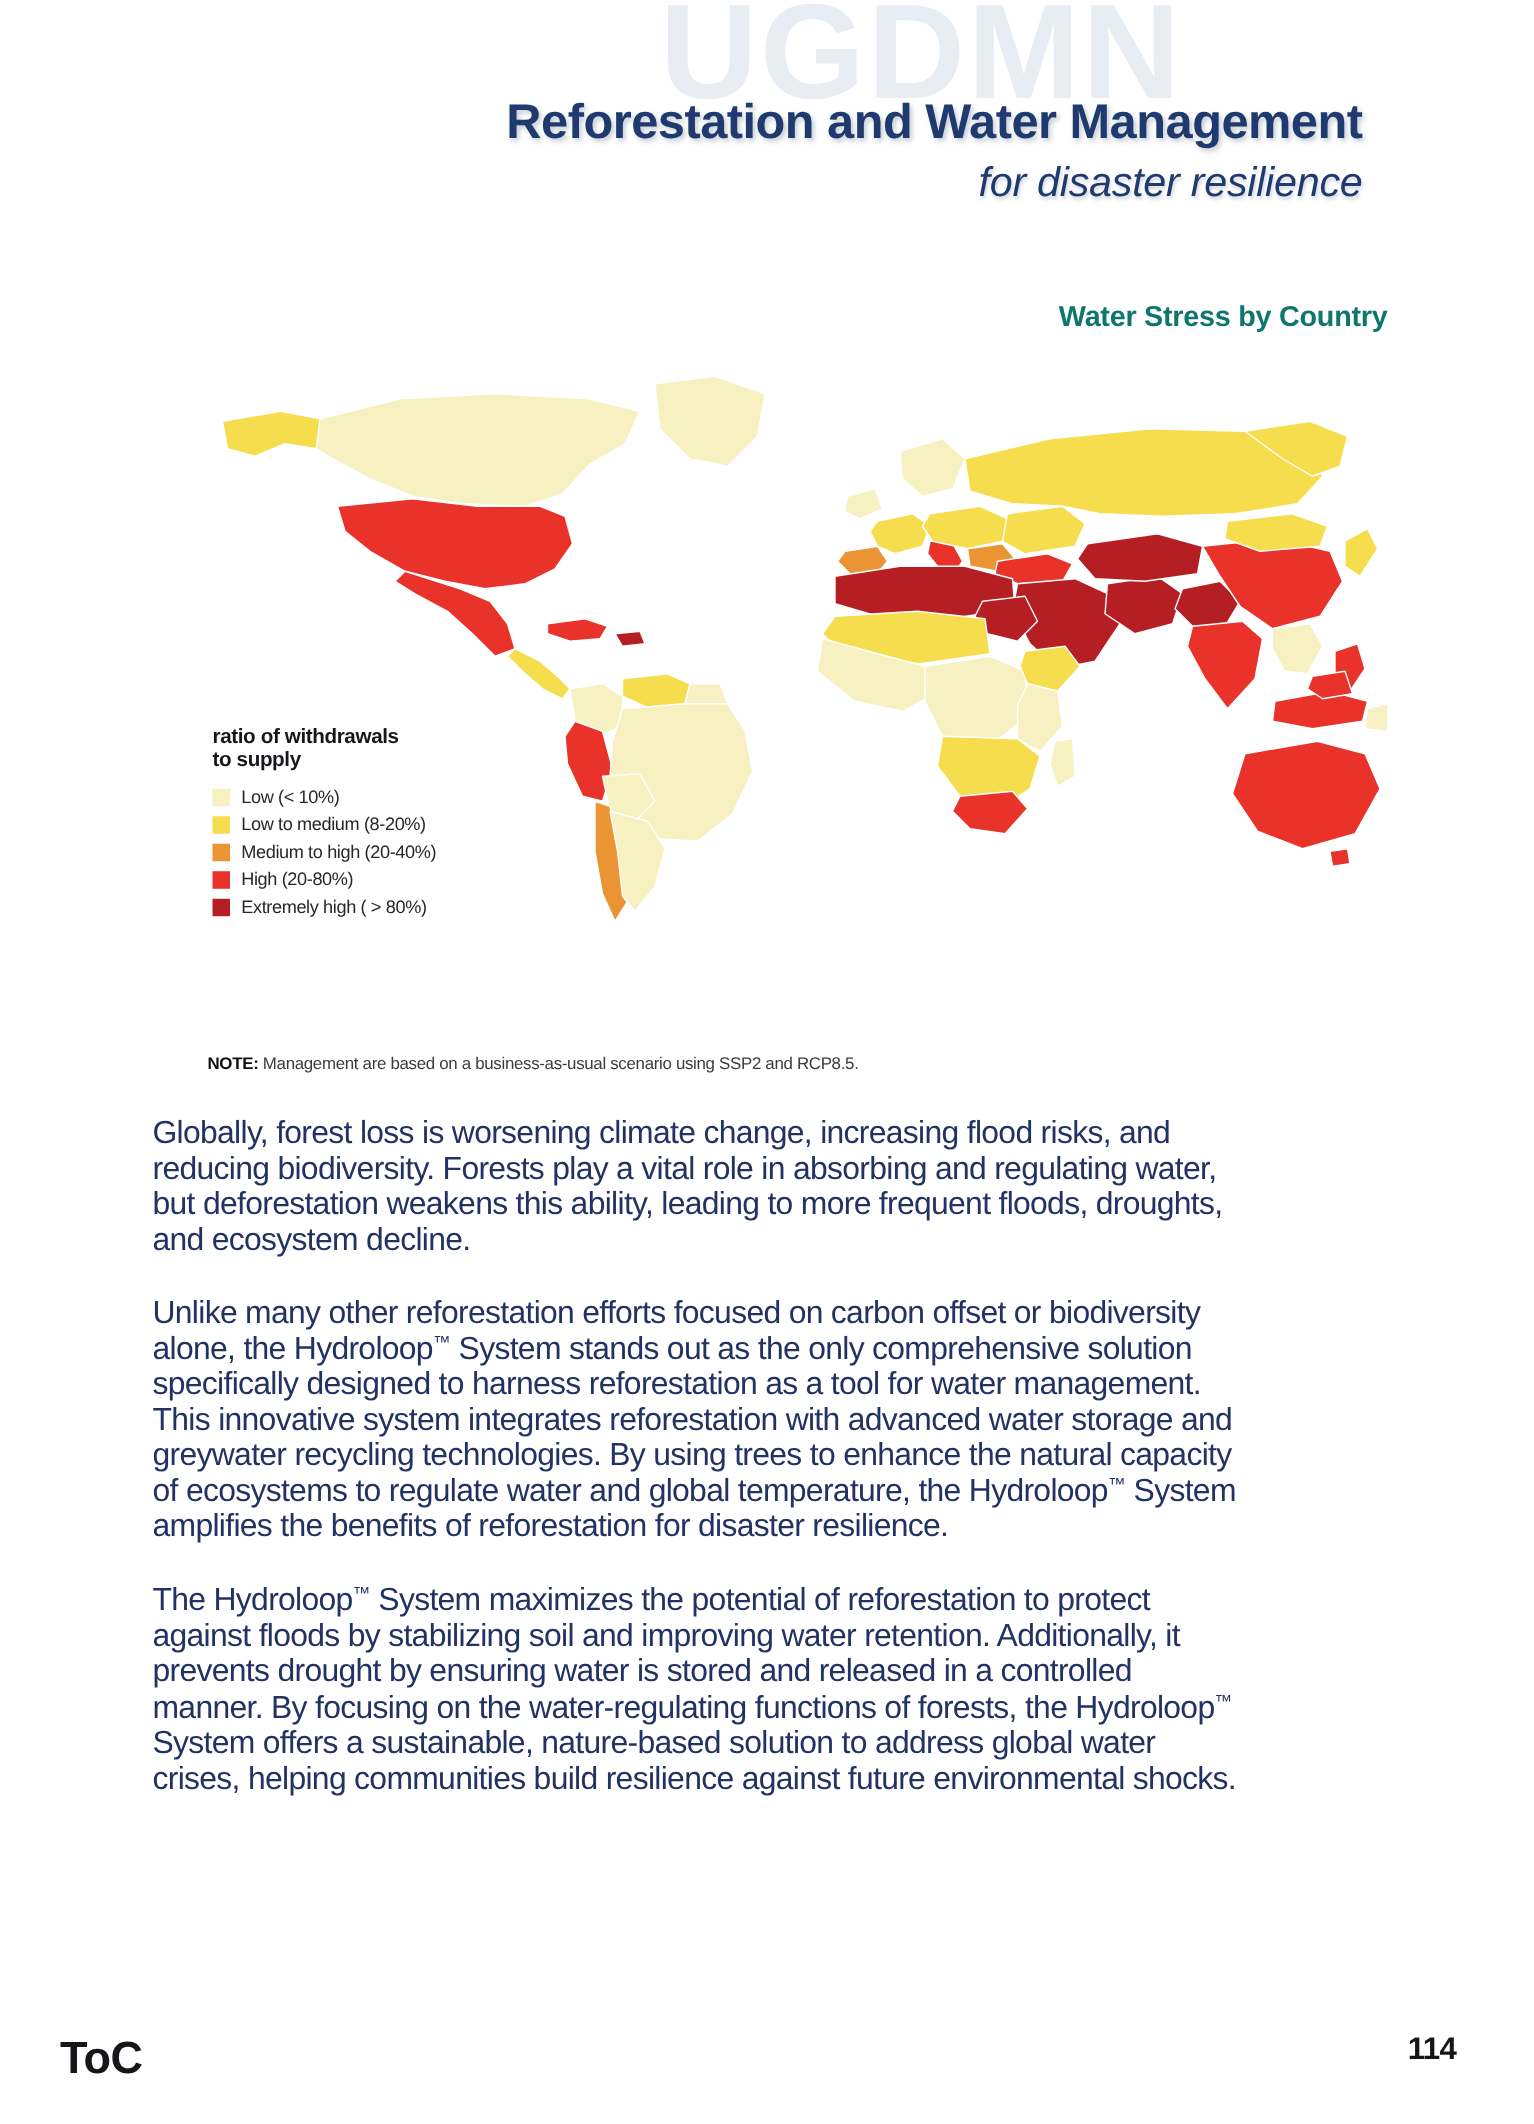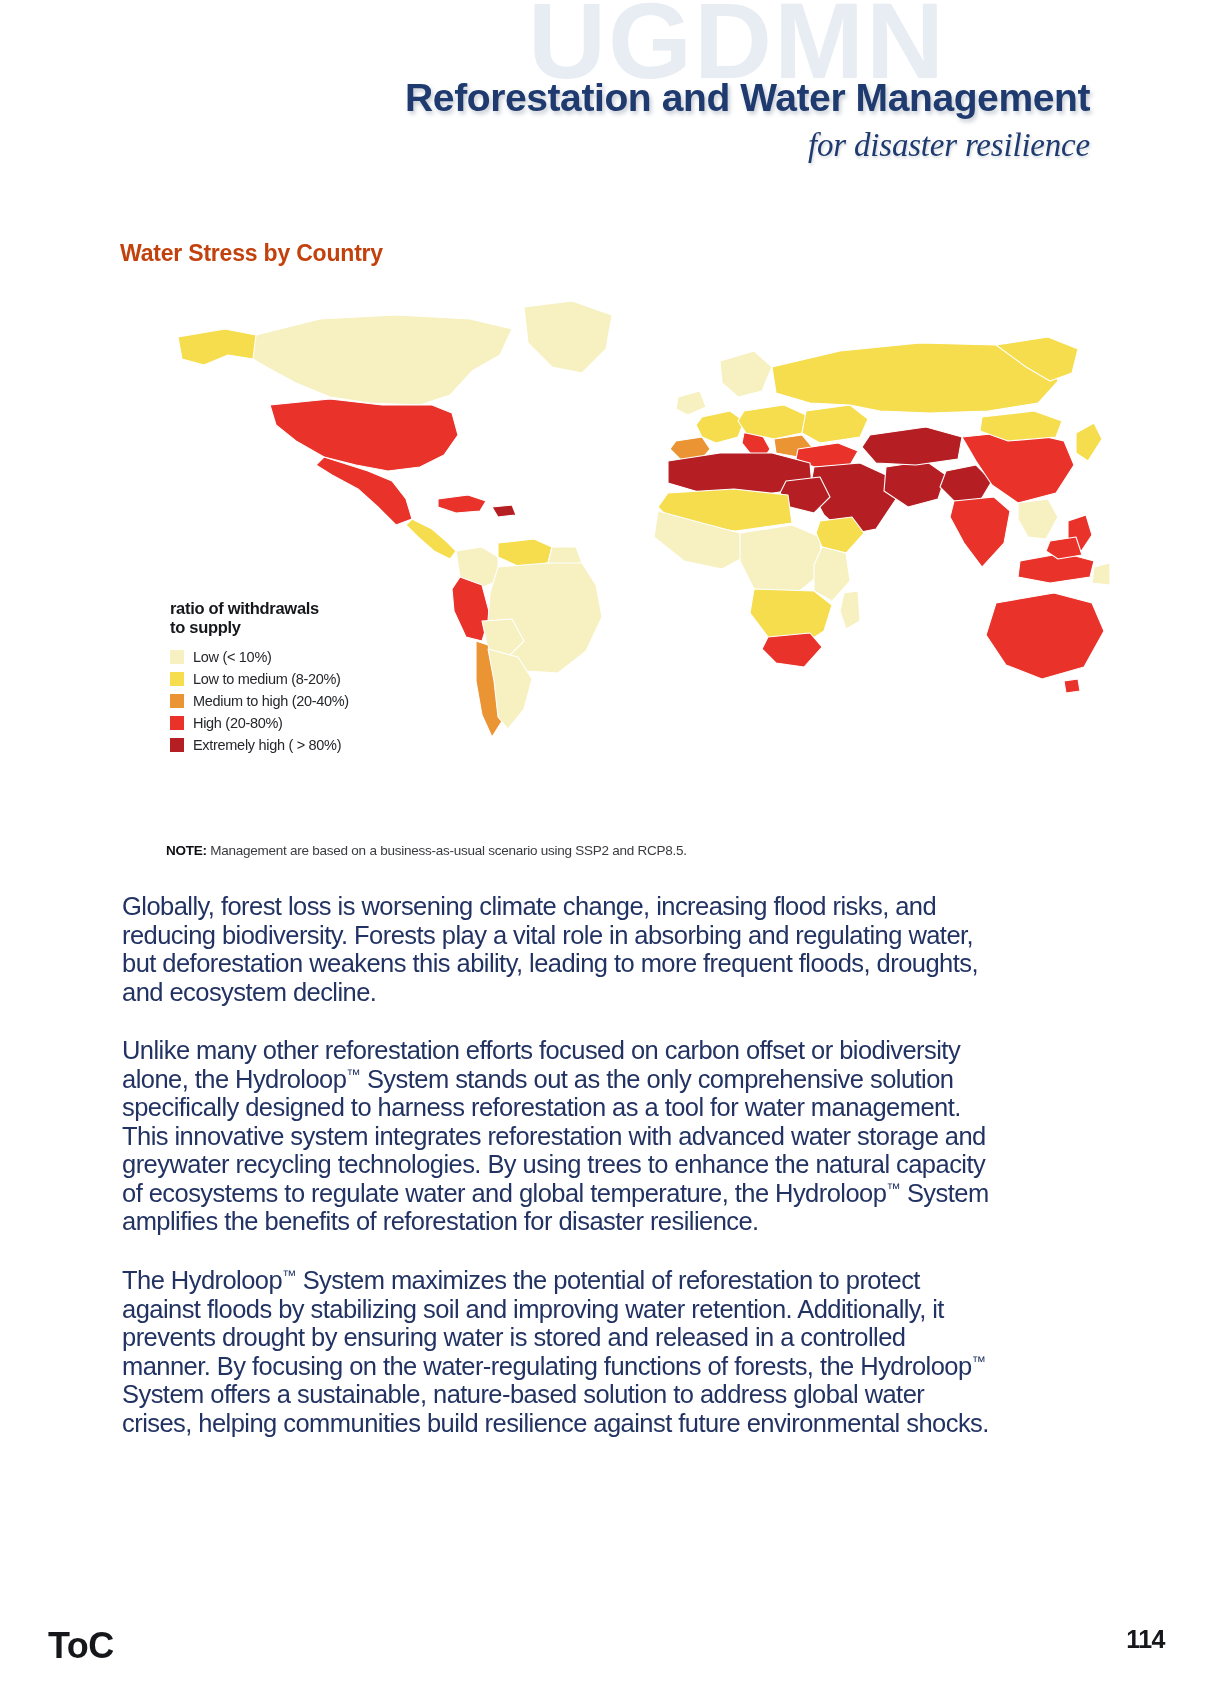--- a/index.html
+++ b/index.html
@@ -41,21 +41,21 @@
     font-family: "Liberation Sans", sans-serif;
     font-weight: bold;
     font-size: 39px;
     color: #1e3a6e;
     letter-spacing: -0.4px;
     text-shadow: 2px 3px 4px rgba(120,130,150,0.42);
     line-height: 1.05;
     margin: 0;
   }
   #doc-subtitle {
-    font-family: Liberation Serif, serif;
+    font-family: Liberation Sans, sans-serif;
     font-style: italic;
     font-size: 33px;
     color: #1e3a6e;
     margin: 8px 0 0 7px;
     text-shadow: 1px 2px 3px rgba(120,130,150,0.35);
     letter-spacing: -0.2px;
   }
 
   
   #figure {
@@ -63,44 +63,43 @@
     top: 240px;
     left: 120px;
     width: 990px;
     height: 620px;
   }
   #figure-title {
     position: absolute;
     top: 0;
     left: 0;
     width: 990px;
-    text-align: left;
+    text-align: right;
     font-family: "Liberation Sans", sans-serif;
     font-weight: bold;
     font-size: 23px;
-    color: #c2410c;
+    color: #0f766e;
     letter-spacing: -0.2px;
   }
   #map-wrap {
     position: absolute;
     top: 45px;
     left: 0;
     width: 990px;
     height: 470px;
   }
   #map-svg { display: block; width: 990px; height: 470px; }
 
   
   #legend {
     position: absolute;
     top: 295px;
     left: 50px;
     width: 260px;
     z-index: 5;
-    margin-top: 19px;
   }
   #legend-title {
     font-family: "Liberation Sans", sans-serif;
     font-weight: bold;
     font-size: 16.5px;
     color: #16171b;
     line-height: 1.18;
     margin-bottom: 11px;
     letter-spacing: -0.3px;
   }

